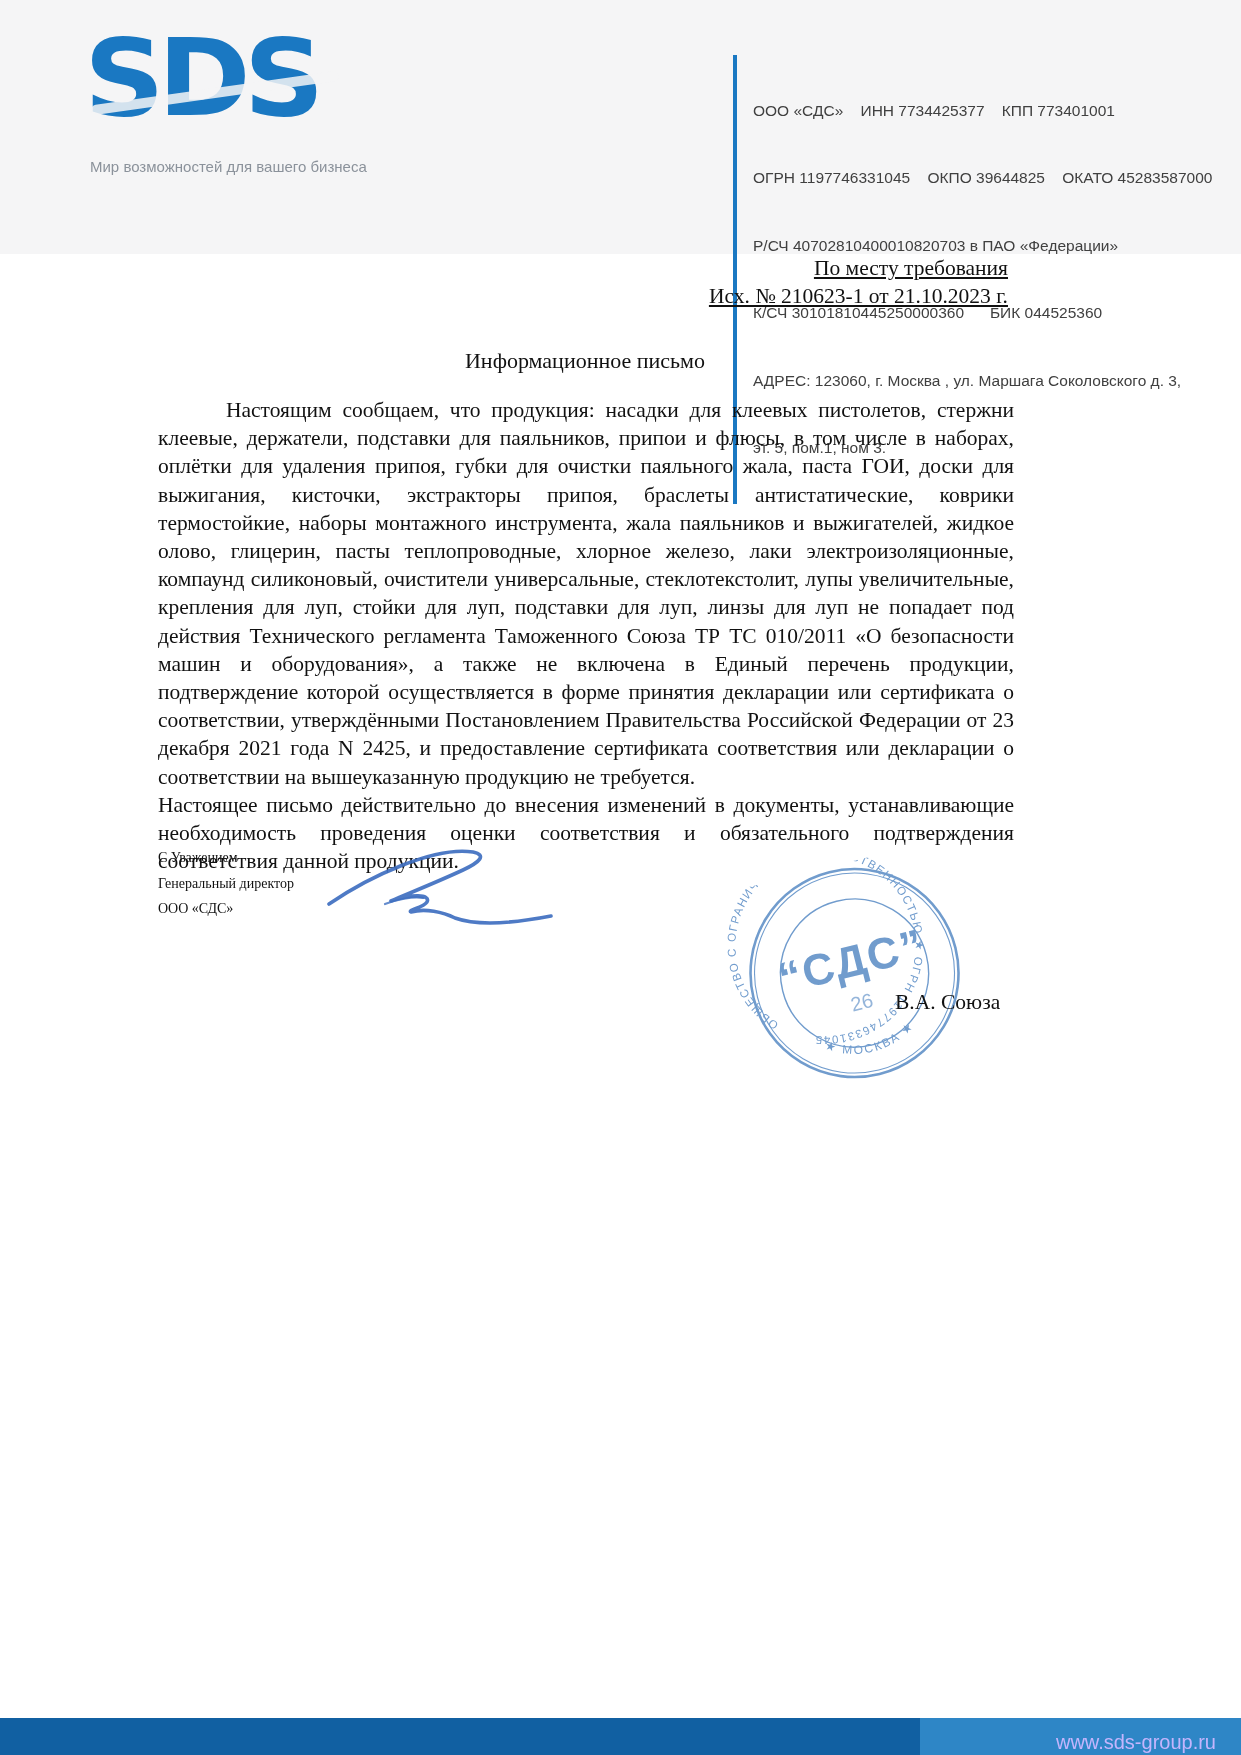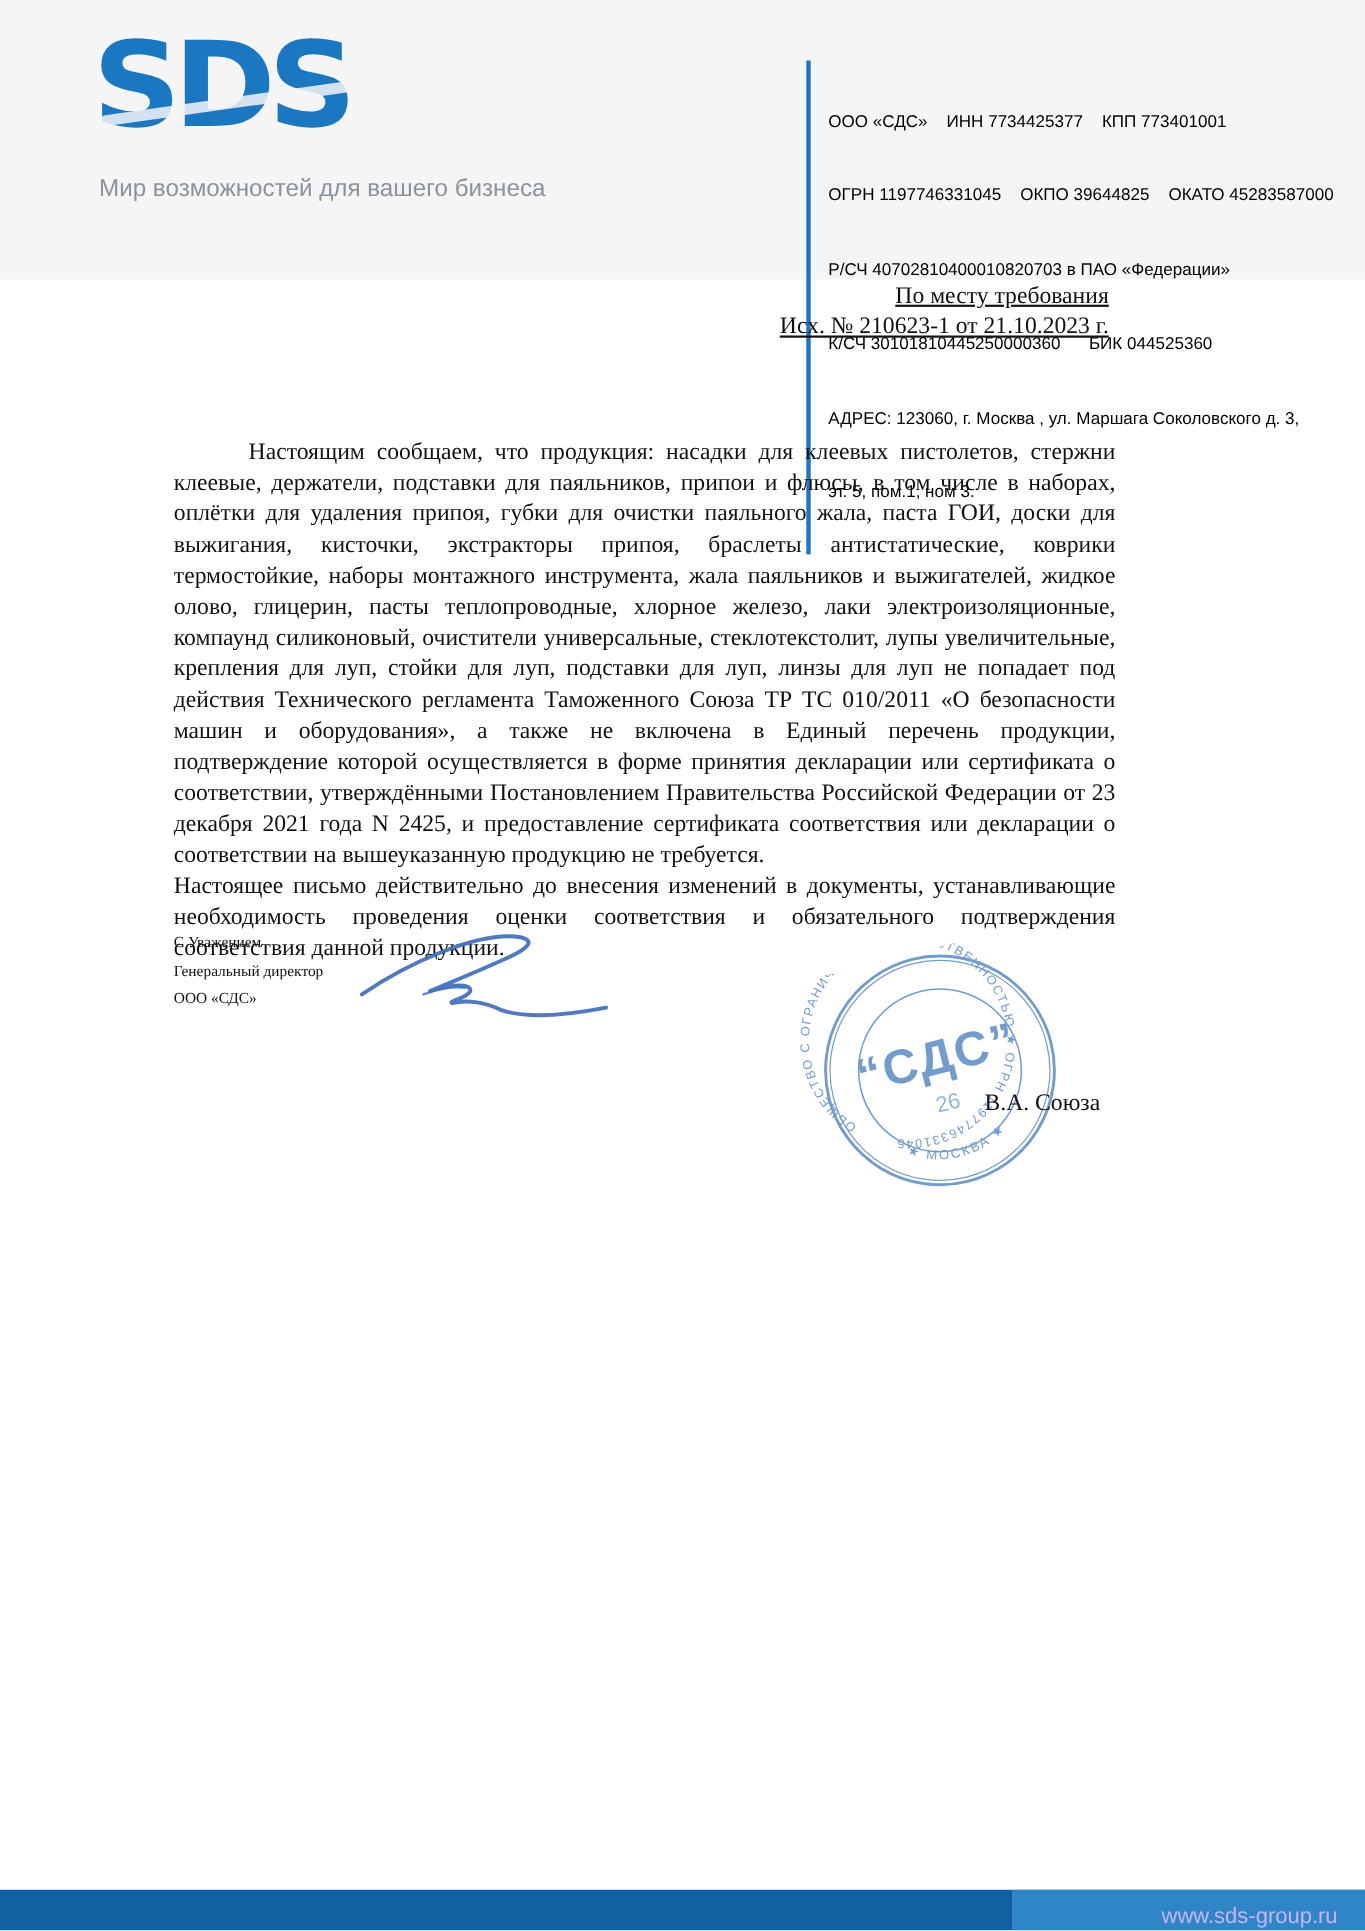--- a/index.html
+++ b/index.html
@@ -19,27 +19,27 @@
     font-family:"DejaVu Sans", sans-serif; font-weight:bold;
     font-size:112px; line-height:1; color:#1a78c2; letter-spacing:-7px;
     transform:scaleY(.96);
   }
   .logo-swoosh {
     position:absolute; left:90px; top:88px; width:250px; height:10px;
     background:#f5f5f6; transform:rotate(-8deg); border-radius:6px; opacity:.85;
   }
   .tagline {
     position:absolute; left:90px; top:158px;
-    font-family:"Liberation Sans", sans-serif; font-size:22px; color:#8b929b;
+    font-family:"Liberation Sans", sans-serif; font-size:15px; color:#8b929b;
   }
   .details {
     position:absolute; left:733px; top:55px; width:480px;
     border-left:4px solid #1a78c2; padding-left:16px;
     font-family:"Liberation Sans", sans-serif; font-size:15.5px;
-    color:#000000; line-height:1.45; white-space:pre-wrap;
+    color:#404040; line-height:1.45; white-space:pre-wrap;
   }
   
   .ref-block {
     position:absolute; right:233px; top:255px; text-align:right;
     font-size:21.5px; line-height:1.3;text-decoration:underline;
   }
   .letter-title {
     position:absolute; left:158px; top:348px; width:854px;
     text-align:center; font-size:22px;
   }
@@ -97,20 +97,21 @@
       <div>АДРЕС: 123060, г. Москва , ул. Маршага Соколовского д. 3,</div>
       <div>эт. 5, пом.1, ном 3.</div>
     </div>
   </div>
 
   <div class="ref-block">
     <div>По месту требования</div>
     <div>Исх. № 210623-1 от 21.10.2023 г.</div>
   </div>
 
+  <div class="letter-title">Информационное письмо</div>
 
   <div class="body-text">
     <div class="indent">Настоящим сообщаем, что продукция: насадки для клеевых пистолетов, стержни клеевые, держатели, подставки для паяльников, припои и флюсы, в том числе в наборах, оплётки для удаления припоя, губки для очистки паяльного жала, паста ГОИ, доски для выжигания, кисточки, экстракторы припоя, браслеты антистатические, коврики термостойкие, наборы монтажного инструмента, жала паяльников и выжигателей, жидкое олово, глицерин, пасты теплопроводные, хлорное железо, лаки электроизоляционные, компаунд силиконовый, очистители универсальные, стеклотекстолит, лупы увеличительные, крепления для луп, стойки для луп, подставки для луп, линзы для луп не попадает под действия Технического регламента Таможенного Союза ТР ТС 010/2011 «О безопасности  машин и оборудования», а также не включена в Единый перечень продукции, подтверждение которой осуществляется в форме принятия декларации или сертификата о соответствии, утверждёнными Постановлением Правительства Российской Федерации от 23 декабря 2021 года N 2425, и предоставление сертификата соответствия или декларации о соответствии на вышеуказанную продукцию не требуется.</div>
     <div>Настоящее письмо действительно до внесения изменений в документы, устанавливающие необходимость проведения оценки соответствия и обязательного подтверждения соответствия данной продукции.</div>
   </div>
 
   <div class="closing">
     <div>С Уважением</div>
     <div>Генеральный директор</div>
     <div>ООО «СДС»</div>

